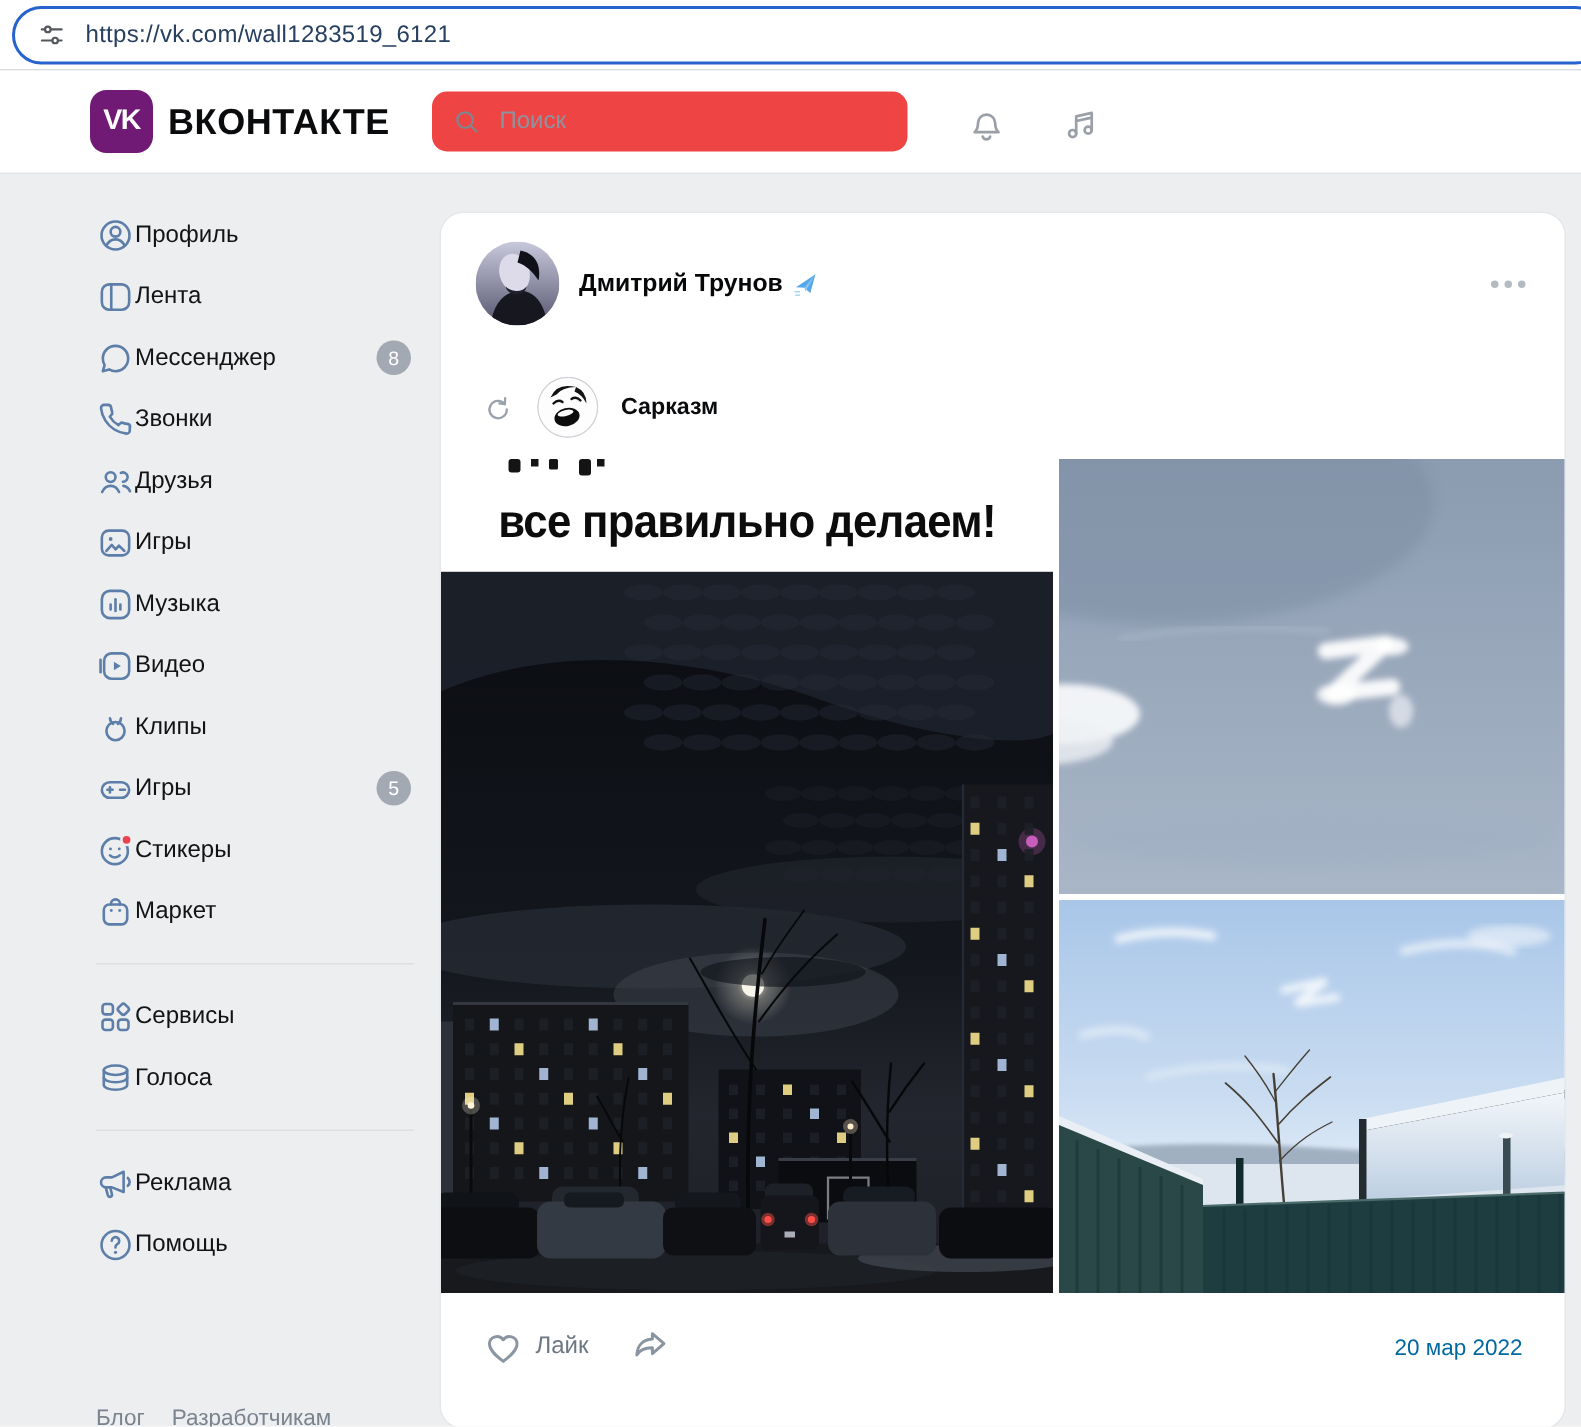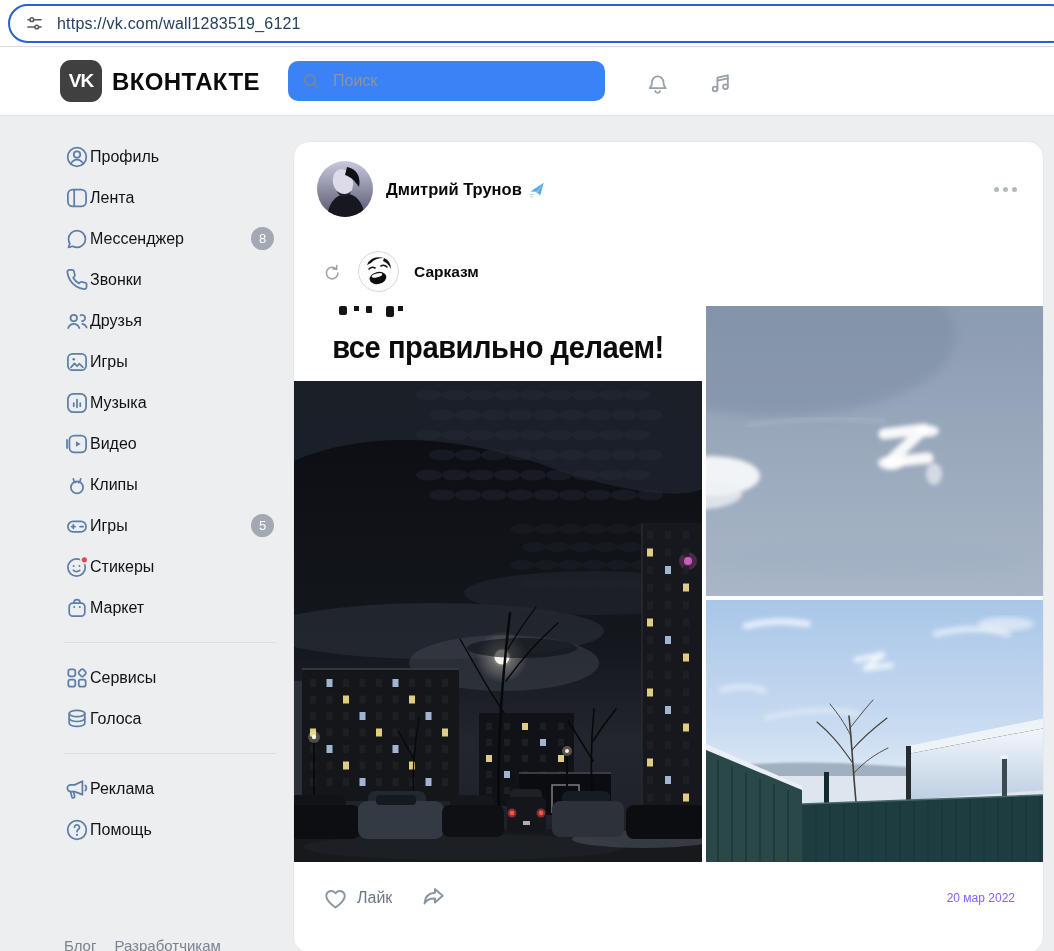--- a/index.html
+++ b/index.html
@@ -6,24 +6,24 @@
   body{width:1054px;height:951px;overflow:hidden;background:#edeef0;
        font-family:"Liberation Sans",sans-serif;position:relative}
   
   .browser-bar{position:relative;height:46px;background:#fff;border-bottom:1px solid #d8dadd}
   .addr-pill{position:absolute;left:8px;right:-16px;top:4px;height:35px;background:#fff;
              border:2.5px solid #2663cf;border-radius:20px;display:flex;align-items:center;gap:12px;padding-left:14px}
   .addr-pill svg{width:21px;height:21px;stroke:#55585c;stroke-width:1.7;fill:none;stroke-linecap:round}
   .addr-url{font-size:16px;color:#27405f;letter-spacing:.2px}
   
   .vk-header{position:relative;height:68px;background:#fff;border-bottom:1px solid #e4e5e9}
-  .vk-logo{position:absolute;left:60px;top:13px;width:42px;height:42px;border-radius:11px;background:#404040;
+  .vk-logo{position:absolute;left:60px;top:13px;width:42px;height:42px;border-radius:11px;background:#701a75;
            color:#fff;font-weight:bold;font-size:19px;display:flex;align-items:center;justify-content:center;letter-spacing:-1px}
   .wordmark{position:absolute;left:112px;top:21px;font-size:24px;font-weight:bold;color:#0a0b0d;letter-spacing:.4px}
-  .searchbox{position:absolute;left:288px;top:14px;width:317px;height:40px;background:#3b82f6;border-radius:10px;
+  .searchbox{position:absolute;left:288px;top:14px;width:317px;height:40px;background:#ef4444;border-radius:10px;
              display:flex;align-items:center;gap:10px;padding-left:13px;box-sizing:border-box}
   .searchbox svg{width:20px;height:20px;stroke:#7e868f;stroke-width:1.8;fill:none;stroke-linecap:round}
   .searchbox input{border:none;background:transparent;outline:none;font-size:16px;color:#333;width:240px;
                    font-family:"Liberation Sans",sans-serif}
   .searchbox input::placeholder{color:#8d949e}
   .hdr-ico{position:absolute;top:23px;width:27px;height:27px;color:#9aa0a8}
   .hdr-ico svg{width:100%;height:100%;fill:none;stroke:currentColor;stroke-width:1.6;stroke-linecap:round;stroke-linejoin:round}
   
   .main{position:relative;height:836px}
   
@@ -60,21 +60,21 @@
                 letter-spacing:-.5px;transform:scaleX(.94)}
   .frag{position:absolute;top:0;left:0}
   .photo{display:block}
   
   .actions{display:flex;align-items:center;margin-top:16px;padding:0 28px;height:40px}
   .like-btn{display:flex;align-items:center;gap:8px;cursor:pointer;color:#6d7885}
   .like-btn svg{width:27px;height:27px;fill:none;stroke:#8b95a1;stroke-width:1.7;stroke-linecap:round;stroke-linejoin:round}
   .like-label{font-size:16px;font-weight:500}
   .share-btn{margin-left:28px;cursor:pointer}
   .share-btn svg{width:28px;height:28px;fill:none;stroke:#8b95a1;stroke-width:1.7;stroke-linecap:round;stroke-linejoin:round}
-  .post-date{margin-left:auto;font-size:12px;color:#8b5cf6}
+  .post-date{margin-left:auto;font-size:15px;color:#0369a1}
 </style>
 </head>
 <body>
 
 <div class="browser-bar">
   <div class="addr-pill">
     <svg viewBox="0 0 24 24">
       <line x1="4.5" y1="7.6" x2="19.5" y2="7.6"></line>
         <circle cx="9" cy="7.6" r="2.1" fill="#fff"></circle>
       <line x1="4.5" y1="16" x2="19.5" y2="16"></line>

